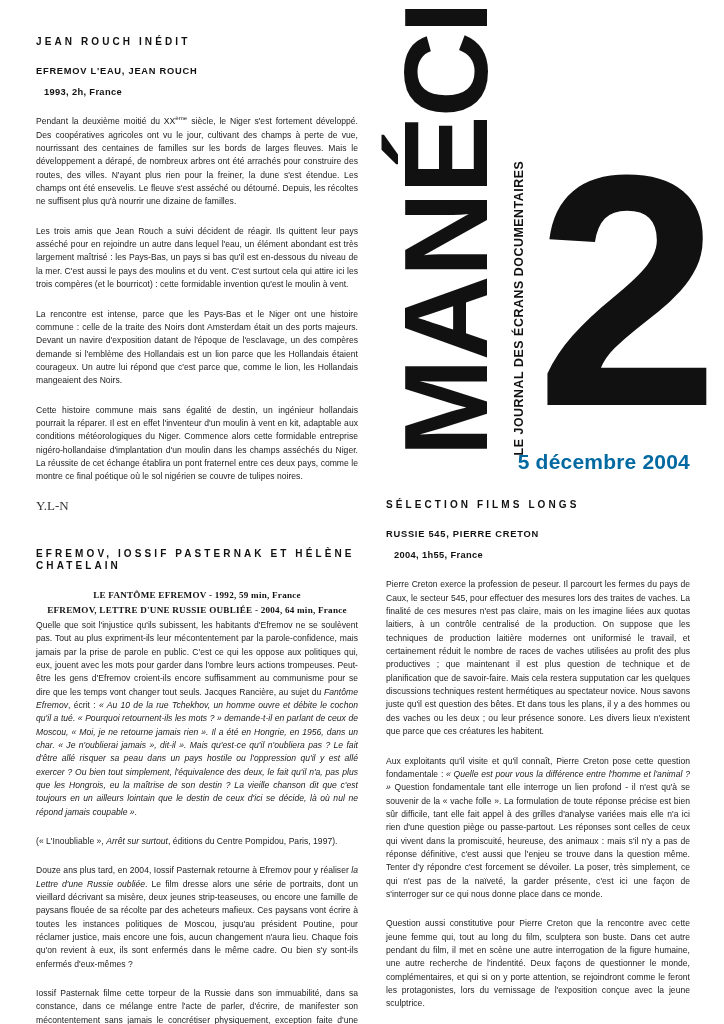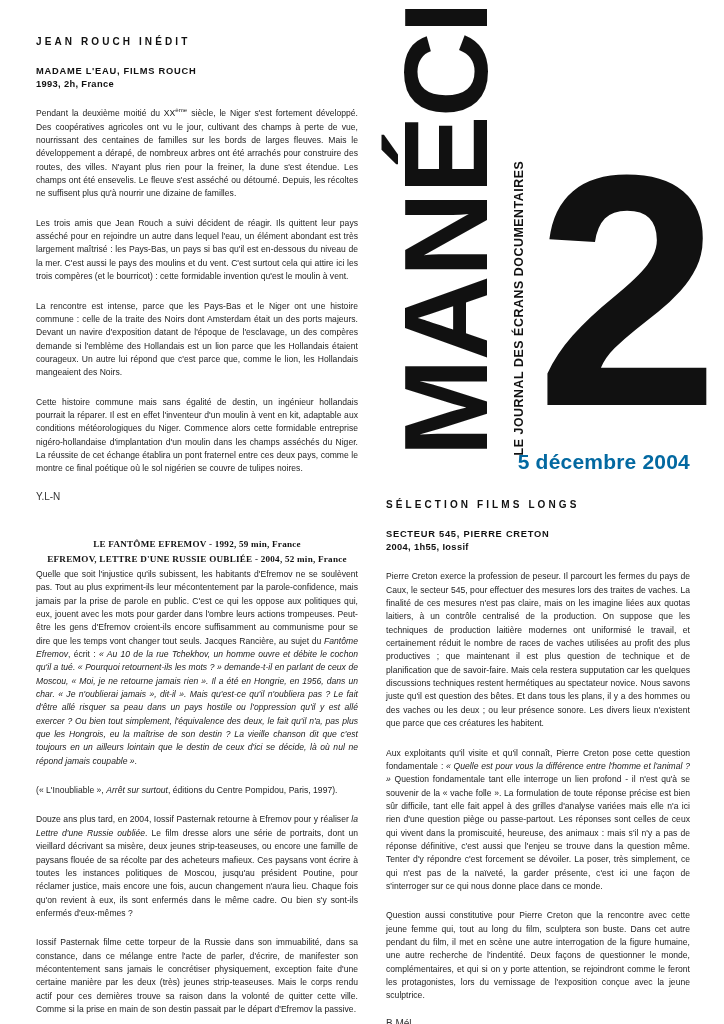--- a/index.html
+++ b/index.html
@@ -59,21 +59,21 @@
     color: #111;
     margin: 0;
     line-height: 1.42;
   }
   .film-meta {
     font-family: "Liberation Sans", sans-serif;
     font-weight: 700;
     font-size: 9.3px;
     letter-spacing: 0.35px;
     color: #111;
-    margin: 0;
+    margin: 8px;
     line-height: 1.42;
   }
   .film-title-2 {
     font-family: Liberation Serif, serif;
     font-weight: 700;
     font-size: 9.1px;
     letter-spacing: 0.25px;
     color: #111;
     margin: 2px;
     line-height: 1.45;
@@ -90,22 +90,22 @@
     letter-spacing: 0.03px;
     -moz-hyphens: none;
     hyphens: none;
   }
   .body-text.first { margin-top: 16px; }
   .body-text + .body-text { margin-top: 16px; }
 
   .body-text i, .body-text em { font-style: italic; }
 
   .signature {
-    font-family: Liberation Sans, sans-serif;
-    font-size: 10px;
+    font-family: Liberation Serif, serif;
+    font-size: 13px;
     color: #333;
     margin: 14px 0 0 0;
     line-height: 1.3;
   }
 
   .spacer-lg { height: 33px; }
 
   sup.ord {
     font-size: 0.72em;
     vertical-align: super;
@@ -208,56 +208,57 @@
     </div>
     <div class="mast-issue">2</div>
     <div class="mast-date">5 décembre 2004</div>
   </div>
 
   <div class="col-left">
 
     <div class="rubric">JEAN ROUCH INÉDIT</div>
 
     <div>
-      <div class="film-title">MADAME L'EAU, FILMS ROUCH</div>
+      <div class="film-title">EFREMOV L'EAU, JEAN ROUCH</div>
       <div class="film-meta">1993, 2h, France</div>
 
       <div class="body-text first">Pendant la deuxième moitié du XX<sup class="ord">ème</sup> siècle, le Niger s'est fortement développé. Des coopératives agricoles ont vu le jour, cultivant des champs à perte de vue, nourrissant des centaines de familles sur les bords de larges fleuves. Mais le développement a dérapé, de nombreux arbres ont été arrachés pour construire des routes, des villes. N'ayant plus rien pour la freiner, la dune s'est étendue. Les champs ont été ensevelis. Le fleuve s'est asséché ou détourné. Depuis, les récoltes ne suffisent plus qu'à nourrir une dizaine de familles.</div>
       <div class="body-text">Les trois amis que Jean Rouch a suivi décident de réagir. Ils quittent leur pays asséché pour en rejoindre un autre dans lequel l'eau, un élément abondant est très largement maîtrisé : les Pays-Bas, un pays si bas qu'il est en-dessous du niveau de la mer. C'est aussi le pays des moulins et du vent. C'est surtout cela qui attire ici les trois compères (et le bourricot) : cette formidable invention qu'est le moulin à vent.</div>
       <div class="body-text">La rencontre est intense, parce que les Pays-Bas et le Niger ont une histoire commune : celle de la traite des Noirs dont Amsterdam était un des ports majeurs. Devant un navire d'exposition datant de l'époque de l'esclavage, un des compères demande si l'emblème des Hollandais est un lion parce que les Hollandais étaient courageux. Un autre lui répond que c'est parce que, comme le lion, les Hollandais mangeaient des Noirs.</div>
       <div class="body-text">Cette histoire commune mais sans égalité de destin, un ingénieur hollandais pourrait la réparer. Il est en effet l'inventeur d'un moulin à vent en kit, adaptable aux conditions météorologiques du Niger. Commence alors cette formidable entreprise nigéro-hollandaise d'implantation d'un moulin dans les champs asséchés du Niger. La réussite de cet échange établira un pont fraternel entre ces deux pays, comme le montre ce final poétique où le sol nigérien se couvre de tulipes noires.</div>
 
       <div class="signature">Y.L-N</div>
     </div>
 
     <div class="spacer-lg"></div>
 
     <div>
+      <div class="rubric">EFREMOV, IOSSIF PASTERNAK et HÉLÈNE CHATELAIN</div>
       <div class="film-title-2">LE FANTÔME EFREMOV - 1992, 59 min, France</div>
-      <div class="film-title-2">EFREMOV, LETTRE D'UNE RUSSIE OUBLIÉE - 2004, 52 min, France</div>
+      <div class="film-title-2">EFREMOV, LETTRE D'UNE RUSSIE OUBLIÉE - 2004, 64 min, France</div>
 
       <div class="body-text">Quelle que soit l'injustice qu'ils subissent, les habitants d'Efremov ne se soulèvent pas. Tout au plus expriment-ils leur mécontentement par la parole-confidence, mais jamais par la prise de parole en public. C'est ce qui les oppose aux politiques qui, eux, jouent avec les mots pour garder dans l'ombre leurs actions trompeuses. Peut-être les gens d'Efremov croient-ils encore suffisamment au communisme pour se dire que les temps vont changer tout seuls. Jacques Rancière, au sujet du <i>Fantôme Efremov</i>, écrit : <i>« Au 10 de la rue Tchekhov, un homme ouvre et débite le cochon qu'il a tué. « Pourquoi retournent-ils les mots ? » demande-t-il en parlant de ceux de Moscou, « Moi, je ne retourne jamais rien ». Il a été en Hongrie, en 1956, dans un char. « Je n'oublierai jamais », dit-il ». Mais qu'est-ce qu'il n'oubliera pas ? Le fait d'être allé risquer sa peau dans un pays hostile ou l'oppression qu'il y est allé exercer ? Ou bien tout simplement, l'équivalence des deux, le fait qu'il n'a, pas plus que les Hongrois, eu la maîtrise de son destin ? La vieille chanson dit que c'est toujours en un ailleurs lointain que le destin de ceux d'ici se décide, là où nul ne répond jamais coupable »</i>.</div>
       <div class="body-text">(« L'Inoubliable », <i>Arrêt sur surtout</i>, éditions du Centre Pompidou, Paris, 1997).</div>
       <div class="body-text">Douze ans plus tard, en 2004, Iossif Pasternak retourne à Efremov pour y réaliser <i>la Lettre d'une Russie oubliée</i>. Le film dresse alors une série de portraits, dont un vieillard décrivant sa misère, deux jeunes strip-teaseuses, ou encore une famille de paysans flouée de sa récolte par des acheteurs mafieux. Ces paysans vont écrire à toutes les instances politiques de Moscou, jusqu'au président Poutine, pour réclamer justice, mais encore une fois, aucun changement n'aura lieu. Chaque fois qu'on revient à eux, ils sont enfermés dans le même cadre. Ou bien s'y sont-ils enfermés d'eux-mêmes ?</div>
       <div class="body-text">Iossif Pasternak filme cette torpeur de la Russie dans son immuabilité, dans sa constance, dans ce mélange entre l'acte de parler, d'écrire, de manifester son mécontentement sans jamais le concrétiser physiquement, exception faite d'une certaine manière par les deux (très) jeunes strip-teaseuses. Mais le corps rendu actif pour ces dernières trouve sa raison dans la volonté de quitter cette ville. Comme si la prise en main de son destin passait par le départ d'Efremov la passive.</div>
 
       <div class="signature">Y.L-N</div>
     </div>
 
   </div>
 
   <div class="col-right">
 
     <div style="height:478px"></div>
 
     <div class="rubric">SÉLECTION FILMS LONGS</div>
 
     <div>
-      <div class="film-title">SECTEUR 545, PIERRE CRETON</div>
-      <div class="film-meta">2004, 1h55, Iossif</div>
+      <div class="film-title">RUSSIE 545, PIERRE CRETON</div>
+      <div class="film-meta">2004, 1h55, France</div>
 
       <div class="body-text first">Pierre Creton exerce la profession de peseur. Il parcourt les fermes du pays de Caux, le secteur 545, pour effectuer des mesures lors des traites de vaches. La finalité de ces mesures n'est pas claire, mais on les imagine liées aux quotas laitiers, à un contrôle centralisé de la production. On suppose que les techniques de production laitière modernes ont uniformisé le travail, et certainement réduit le nombre de races de vaches utilisées au profit des plus productives ; que maintenant il est plus question de technique et de planification que de savoir-faire. Mais cela restera supputation car les quelques discussions techniques restent hermétiques au spectateur novice. Nous savons juste qu'il est question des bêtes. Et dans tous les plans, il y a des hommes ou des vaches ou les deux ; ou leur présence sonore. Les divers lieux n'existent que parce que ces créatures les habitent.</div>
       <div class="body-text">Aux exploitants qu'il visite et qu'il connaît, Pierre Creton pose cette question fondamentale : <i>« Quelle est pour vous la différence entre l'homme et l'animal ? »</i> Question fondamentale tant elle interroge un lien profond - il n'est qu'à se souvenir de la « vache folle ». La formulation de toute réponse précise est bien sûr difficile, tant elle fait appel à des grilles d'analyse variées mais elle n'a ici rien d'une question piège ou passe-partout. Les réponses sont celles de ceux qui vivent dans la promiscuité, heureuse, des animaux : mais s'il n'y a pas de réponse définitive, c'est aussi que l'enjeu se trouve dans la question même. Tenter d'y répondre c'est forcement se dévoiler. La poser, très simplement, ce qui n'est pas de la naïveté, la garder présente, c'est ici une façon de s'interroger sur ce qui nous donne place dans ce monde.</div>
       <div class="body-text">Question aussi constitutive pour Pierre Creton que la rencontre avec cette jeune femme qui, tout au long du film, sculptera son buste. Dans cet autre pendant du film, il met en scène  une autre interrogation de la figure humaine, une autre recherche de l'indentité. Deux façons de questionner le monde, complémentaires, et qui si on y porte attention, se rejoindront comme le feront les protagonistes, lors du vernissage de l'exposition conçue avec la jeune sculptrice.</div>
 
       <div class="signature">B.Mél.</div>
     </div>
   </div>
 
 </div>

